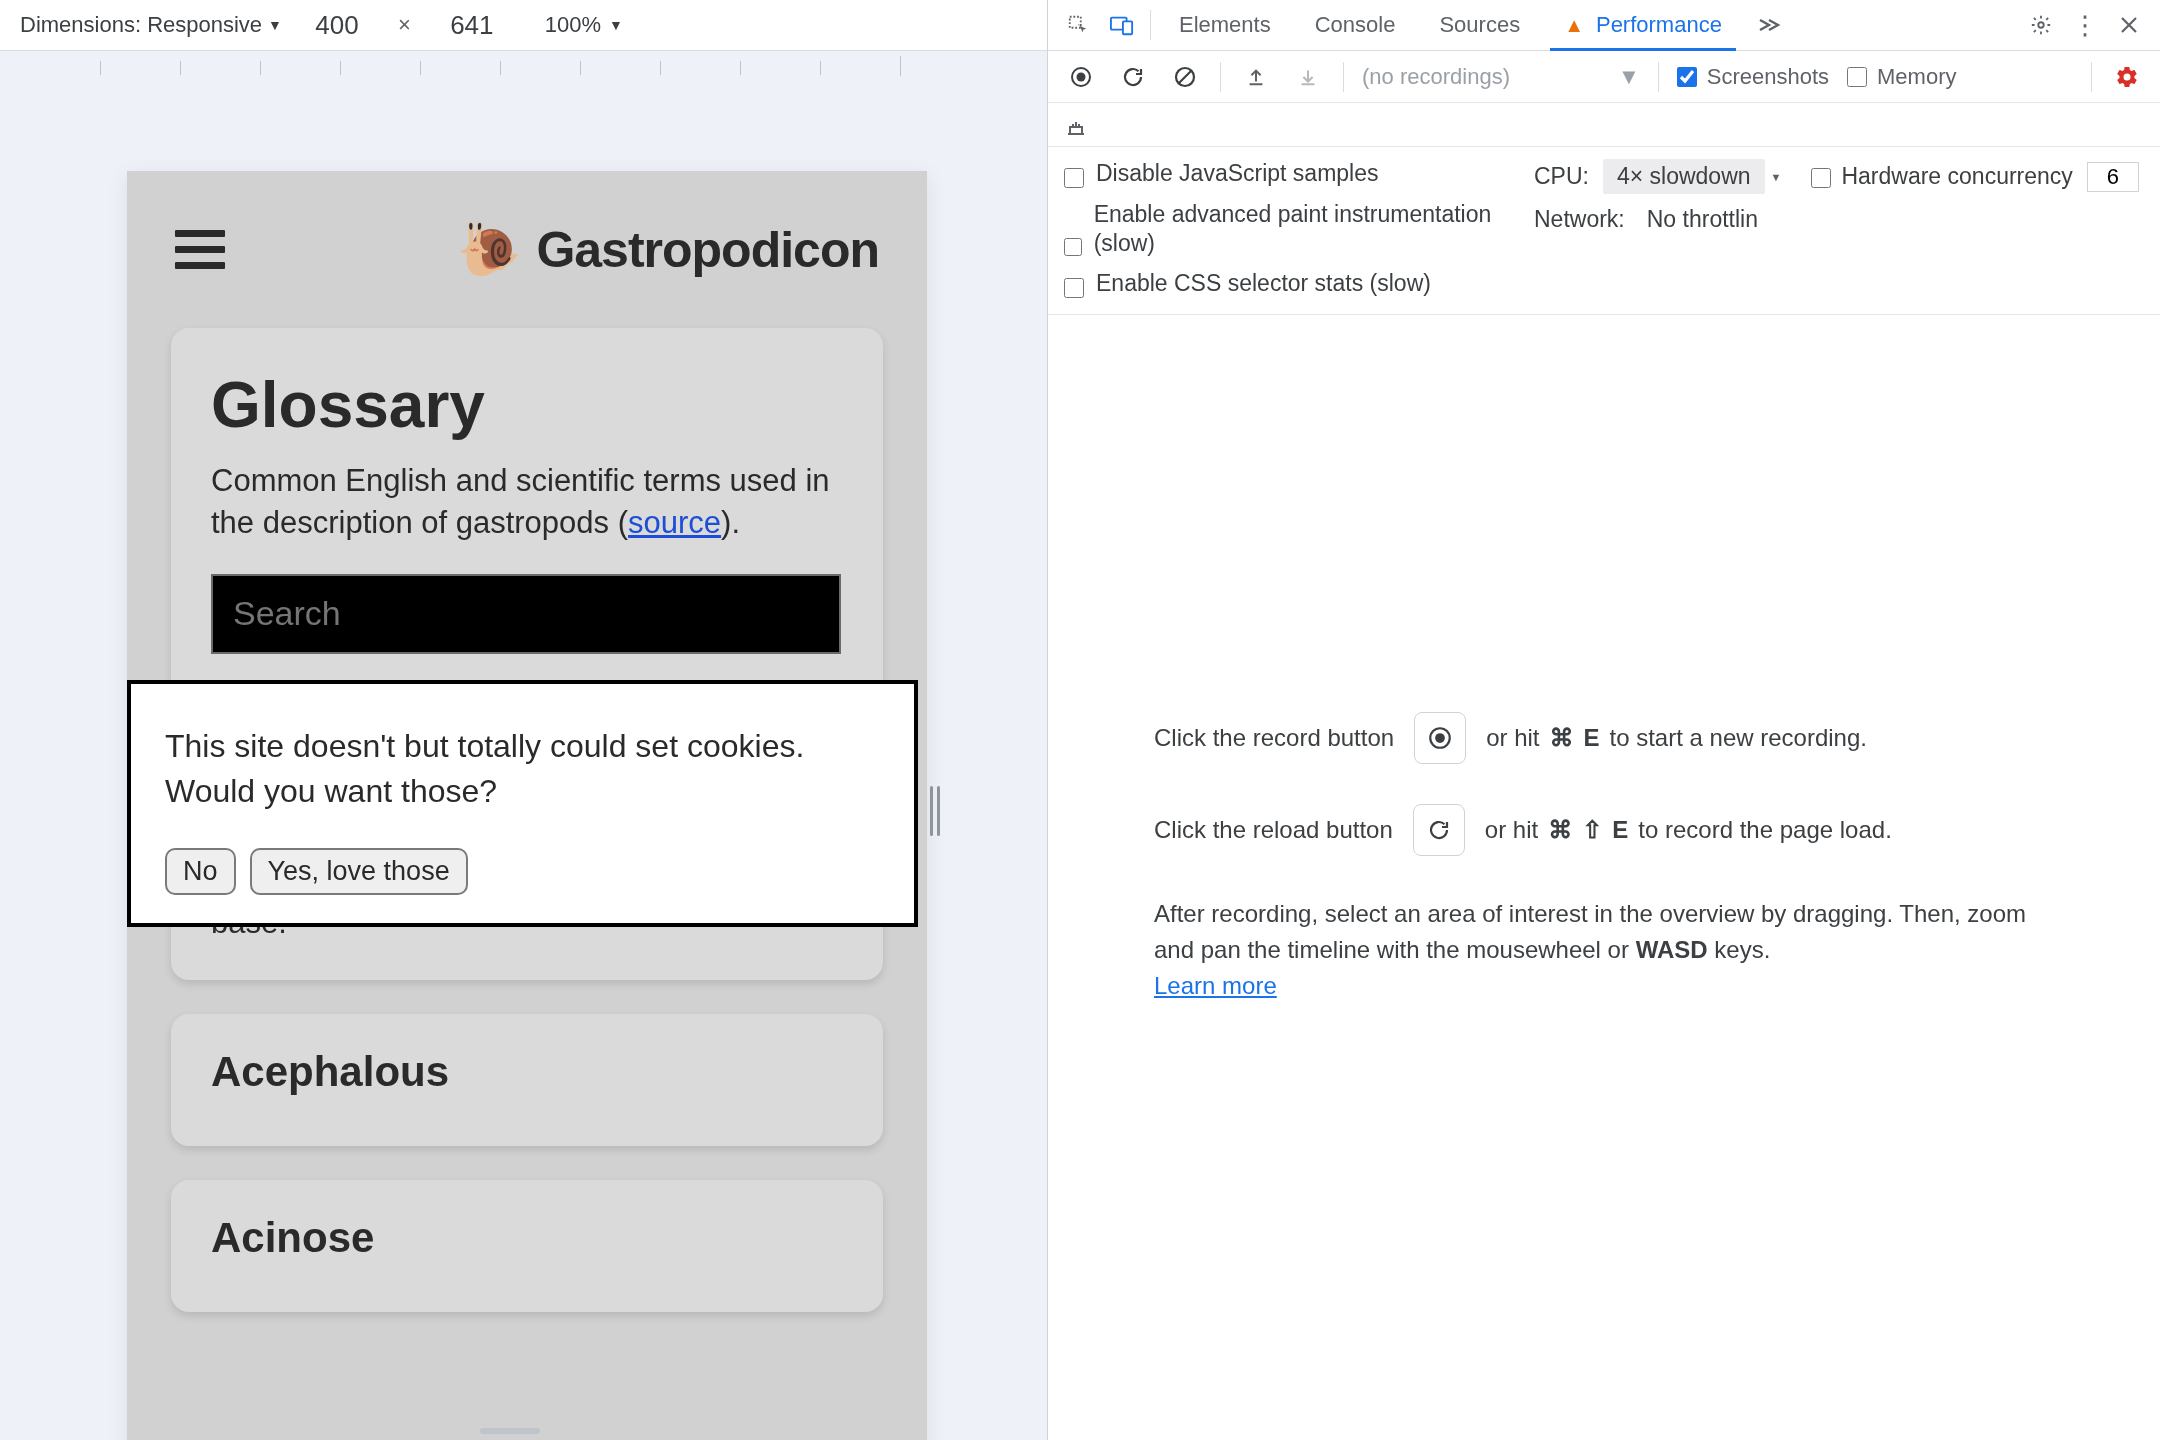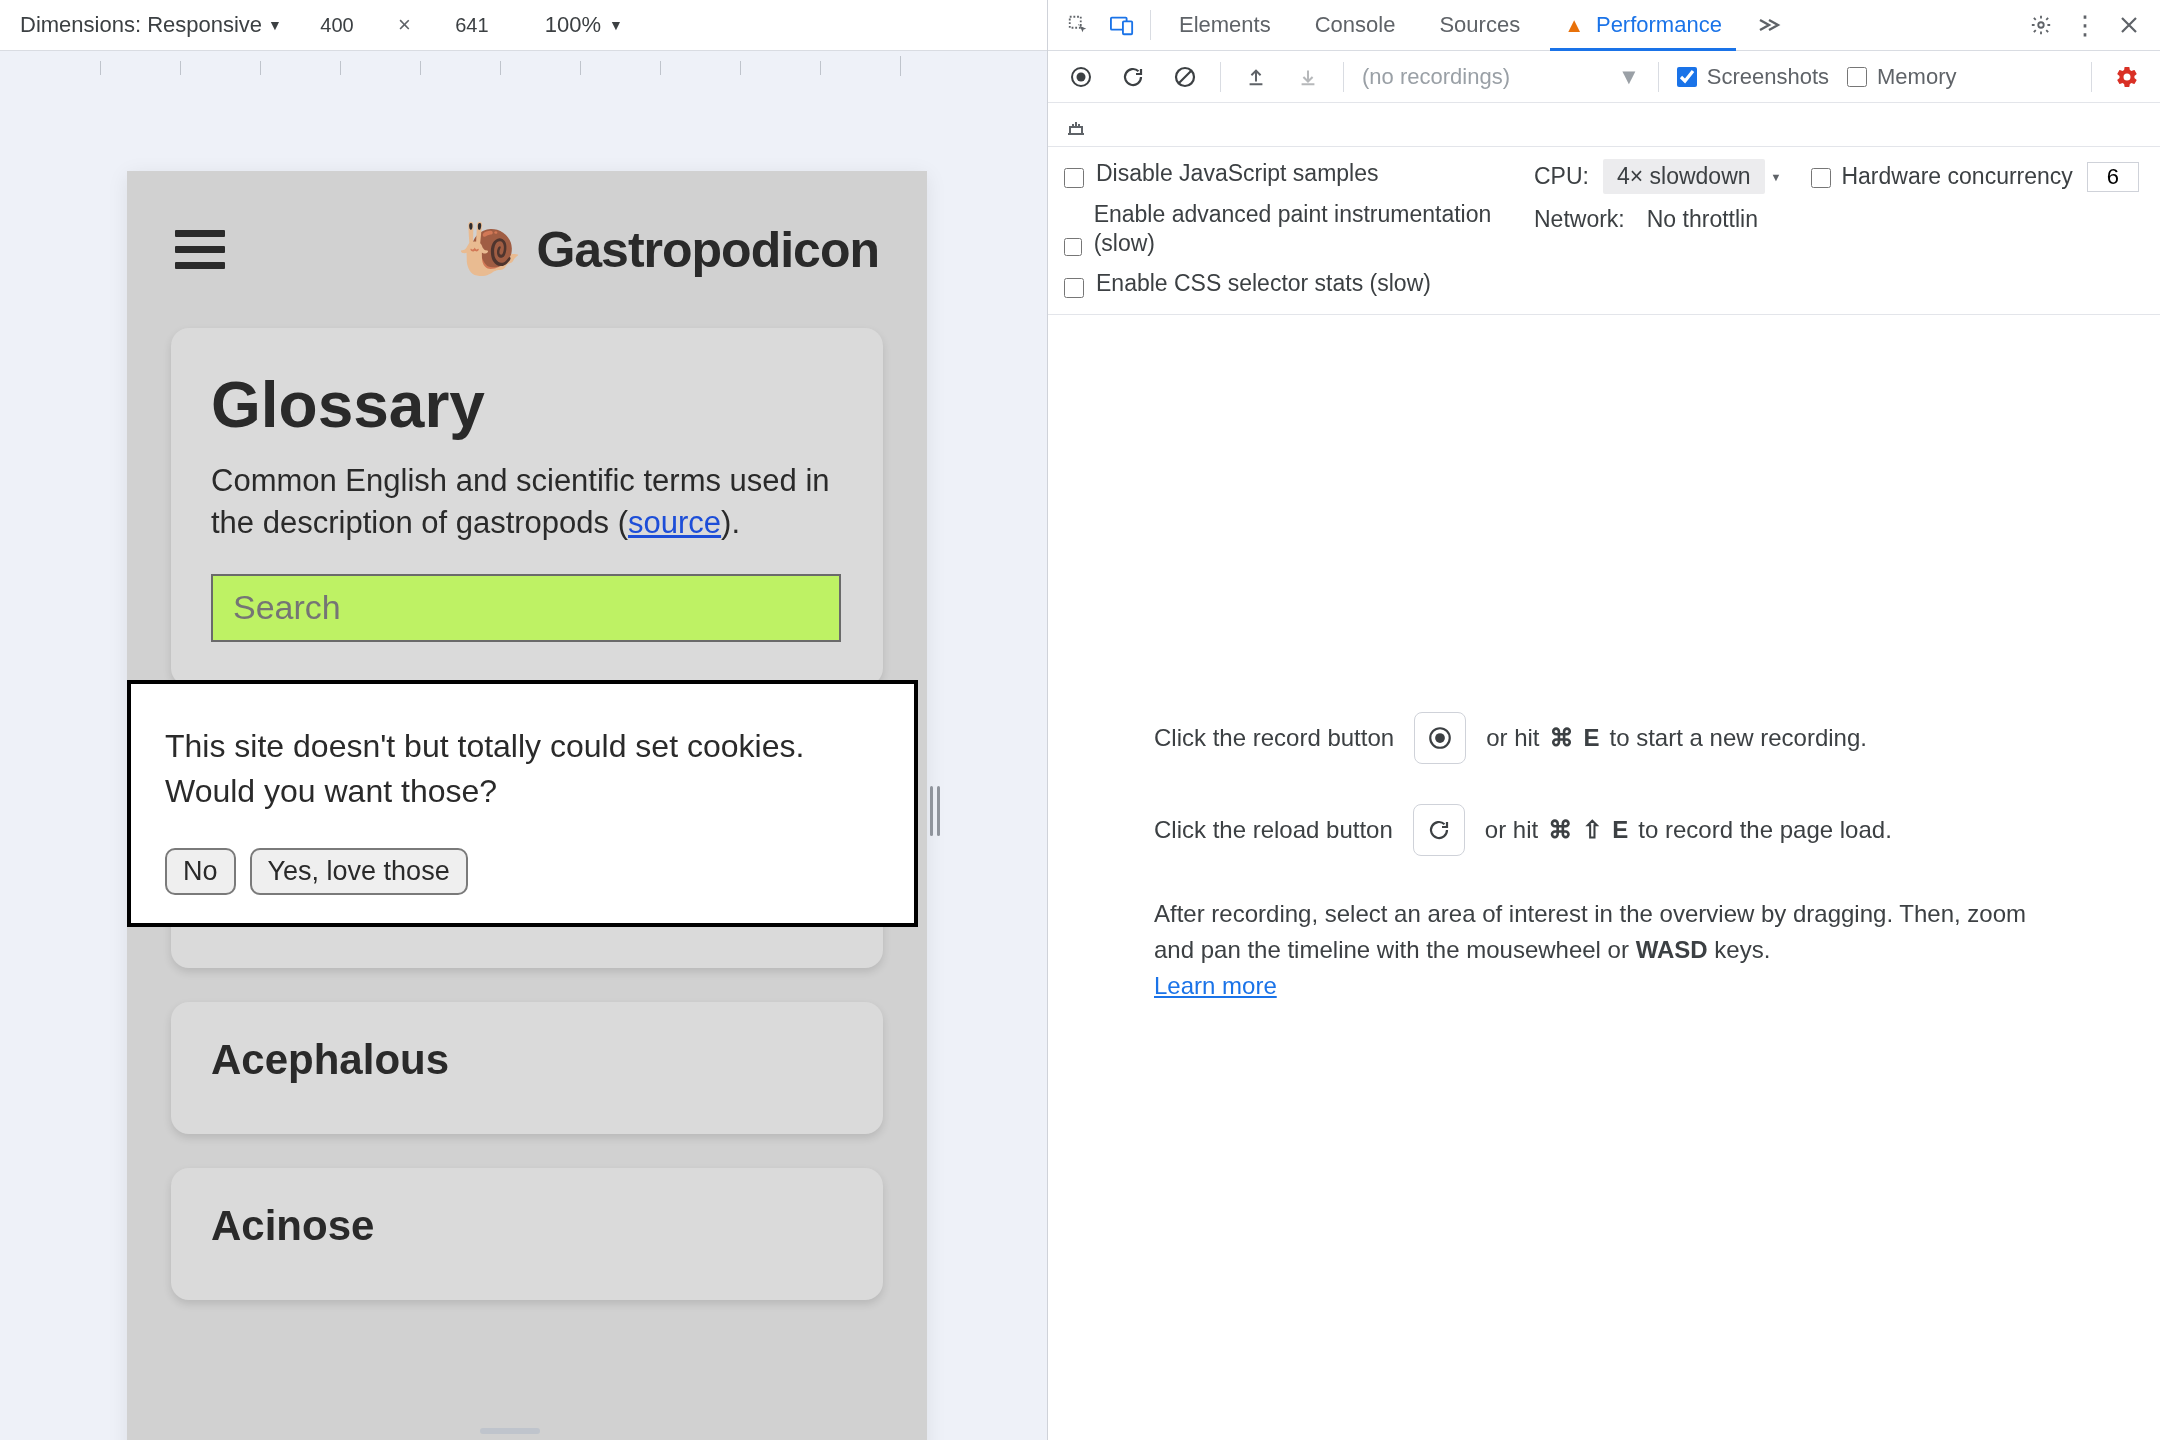--- a/index.html
+++ b/index.html
@@ -17,21 +17,21 @@
   position: absolute; top:0; left:0; right:0; height:51px;
   background:#fff;
   border-bottom:1px solid #d9dce2;
   display:flex; align-items:center; padding:0 20px; gap:12px;
   font-size:22px; color:#3c4043;
 }
 .device-toolbar .dim-label { display:flex; align-items:center; gap:4px; }
 .device-toolbar .caret { font-size:14px; margin-left:2px; }
 .dim-input {
   width:86px; height:34px; background:#fff; border:none;
-  text-align:center; font-size:20px; color:#3c4043;
+  text-align:center; font-size:26px; color:#3c4043;
   box-shadow: inset 0 -1px 0 rgba(0,0,0,0);
 }
 .dim-x { color:#5f6368; padding:0 6px; }
 .zoom-sel { display:flex; align-items:center; gap:6px; margin-left:18px; }
 .toolbar-spacer { flex:1; }
 .kebab { font-size:28px; color:#5f6368; padding:0 10px; cursor:pointer; }
 
 
 .viewport-area {
   position:absolute; top:51px; left:0; width:1047px; bottom:0;
@@ -58,22 +58,22 @@
 
 .card {
   margin:28px 44px 0 44px; background:#dadada; border-radius:18px;
   padding:40px 40px 44px 40px;
   box-shadow: 0 4px 8px rgba(0,0,0,0.12);
 }
 .card h1 { font-size:64px; font-weight:800; color:#2a2a2a; margin-bottom:18px; }
 .card p.lead { font-size:31px; color:#2a2a2a; line-height:1.35; }
 .card a { color:#1d4ed8; text-decoration:underline; }
 .search-box {
-  margin-top:30px; width:630px; height:68px; border:2px solid #6a6a6a;
-  background:#bef264; font-size:34px; color:#7a7a7a; padding:0 20px;
+  margin-top:30px; width:630px; height:80px; border:2px solid #6a6a6a;
+  background:#000000; font-size:34px; color:#7a7a7a; padding:0 20px;
 }
 
 .entry { margin:34px 44px 0 44px; background:#dadada; border-radius:18px; padding:34px 40px 36px 40px; box-shadow:0 4px 8px rgba(0,0,0,0.12); }
 .entry h2 { font-size:42px; font-weight:800; color:#2a2a2a; margin-bottom:14px; }
 .entry p { font-size:31px; color:#2a2a2a; line-height:1.35; }
 
 
 .cookie-dialog {
   position:absolute; left:127px; top:629px; width:791px;
   background:#fff; border:4px solid #000; padding:40px 34px 28px 34px;

